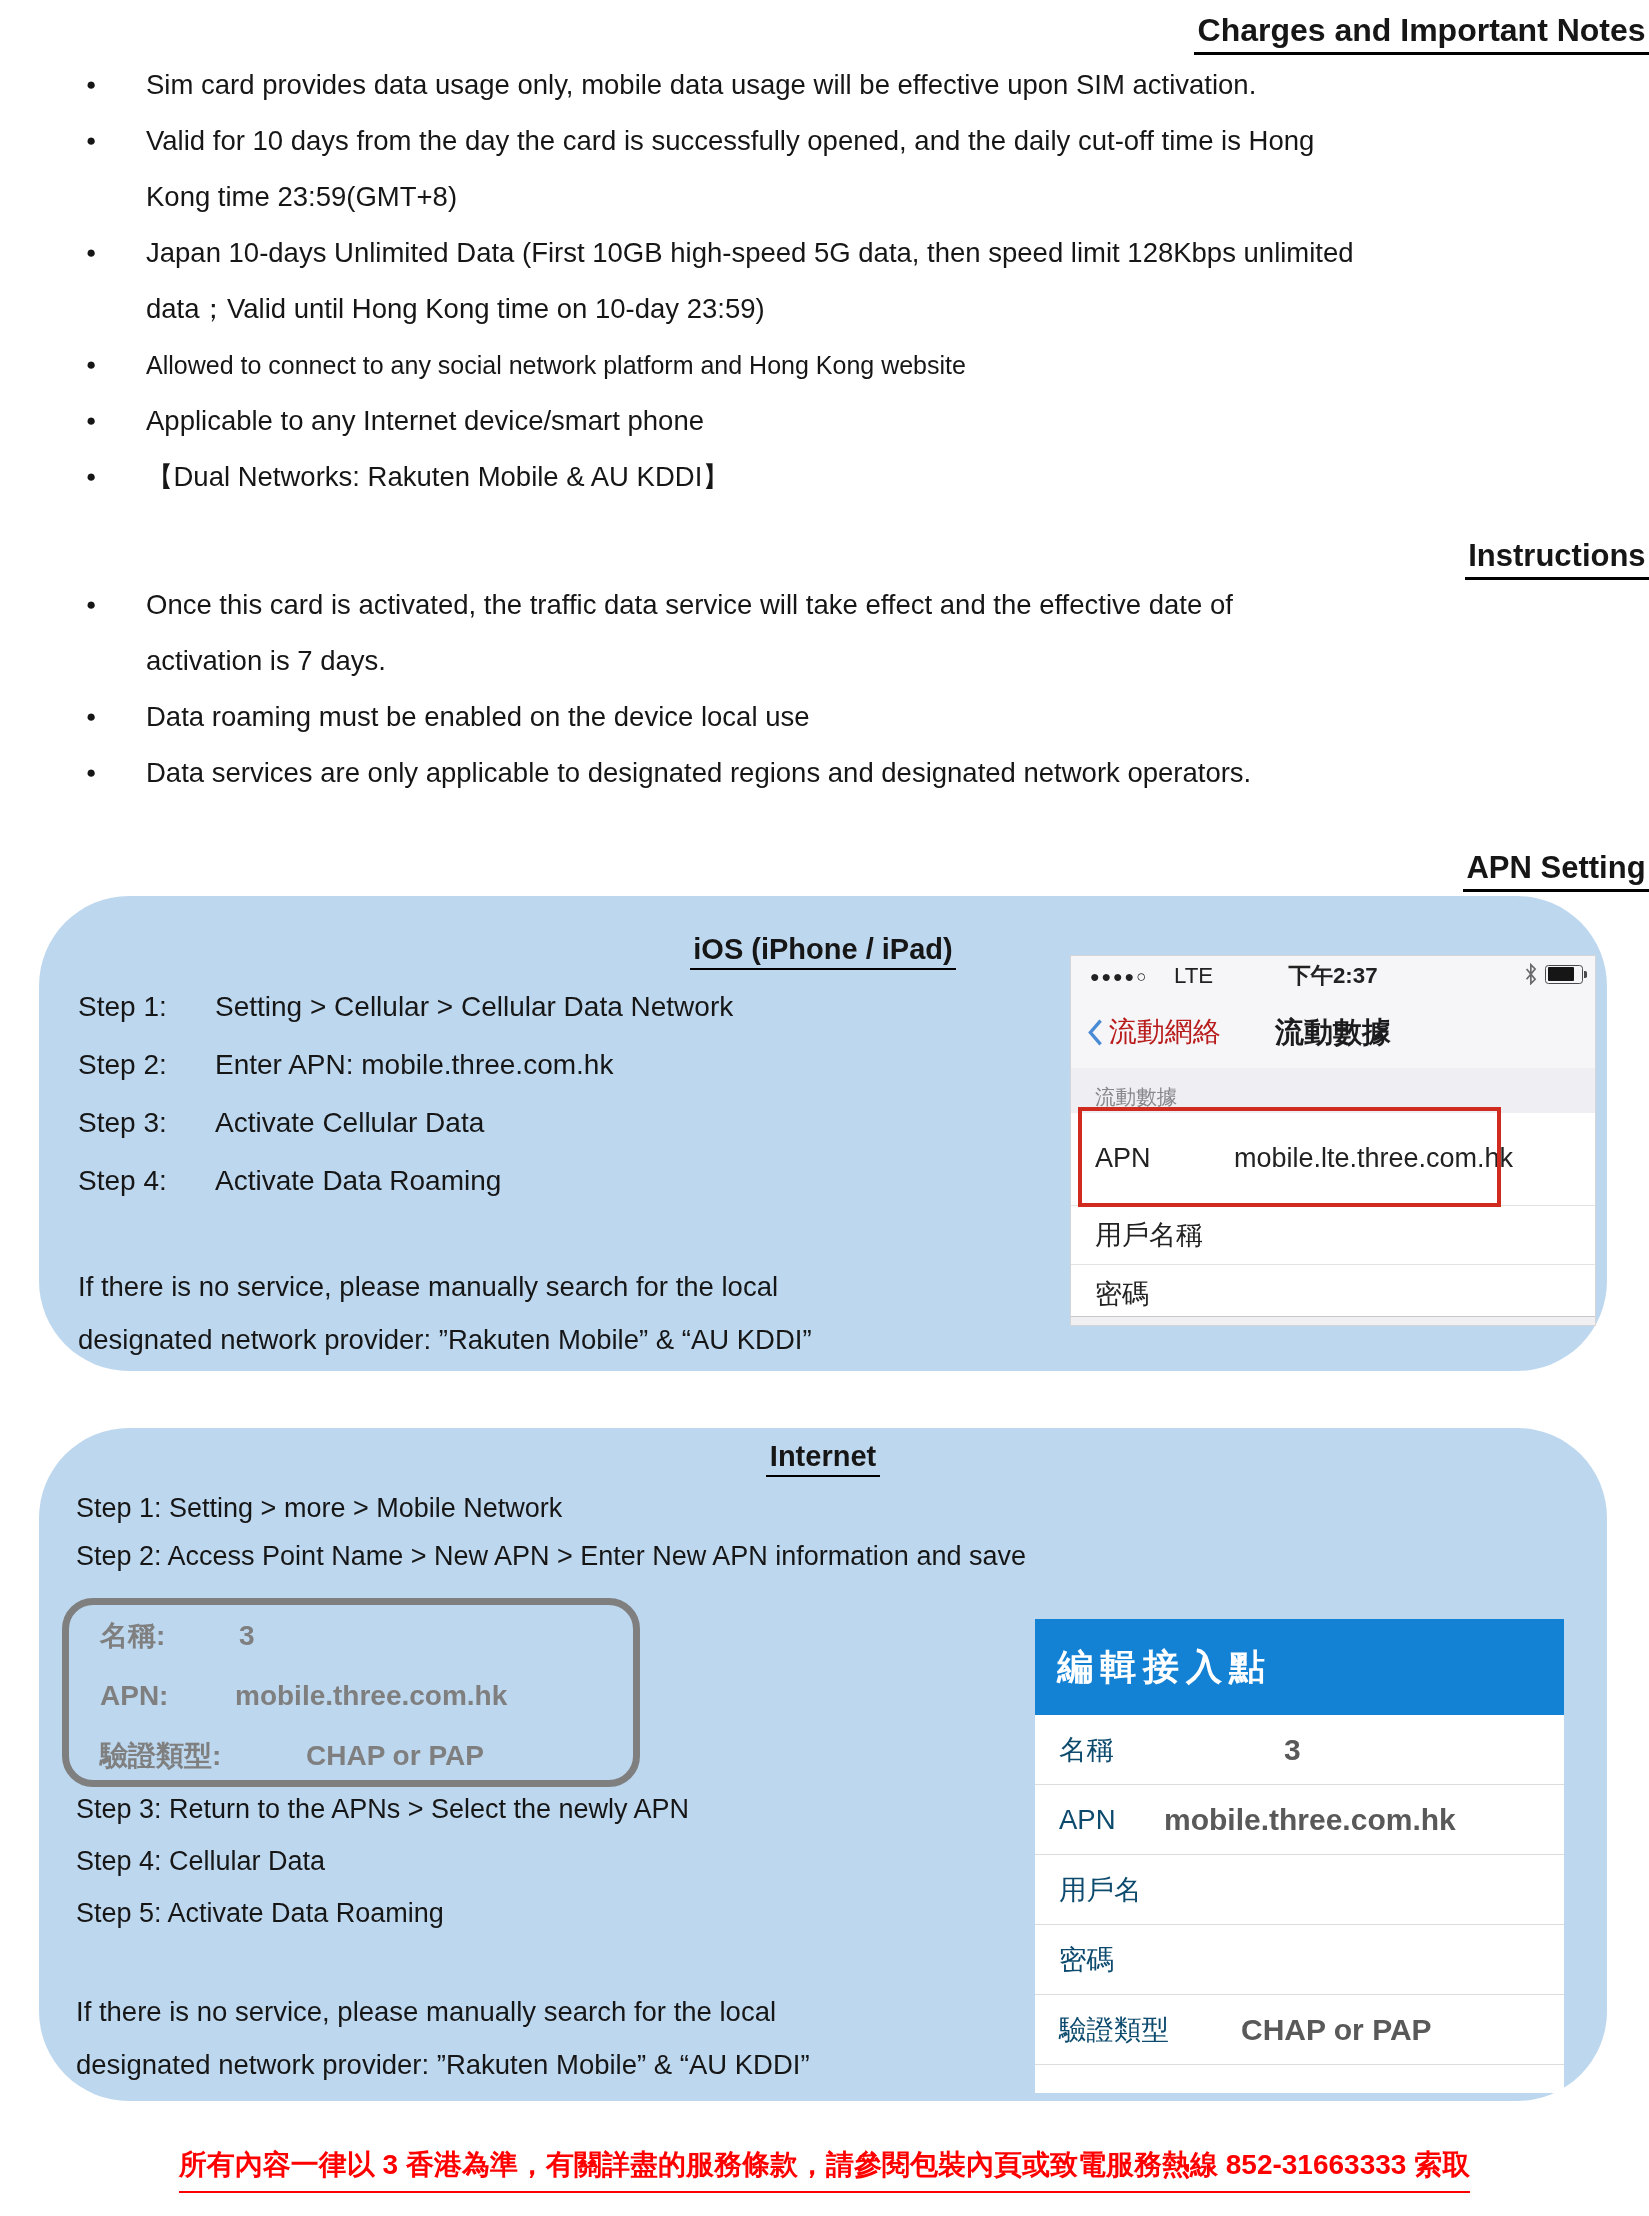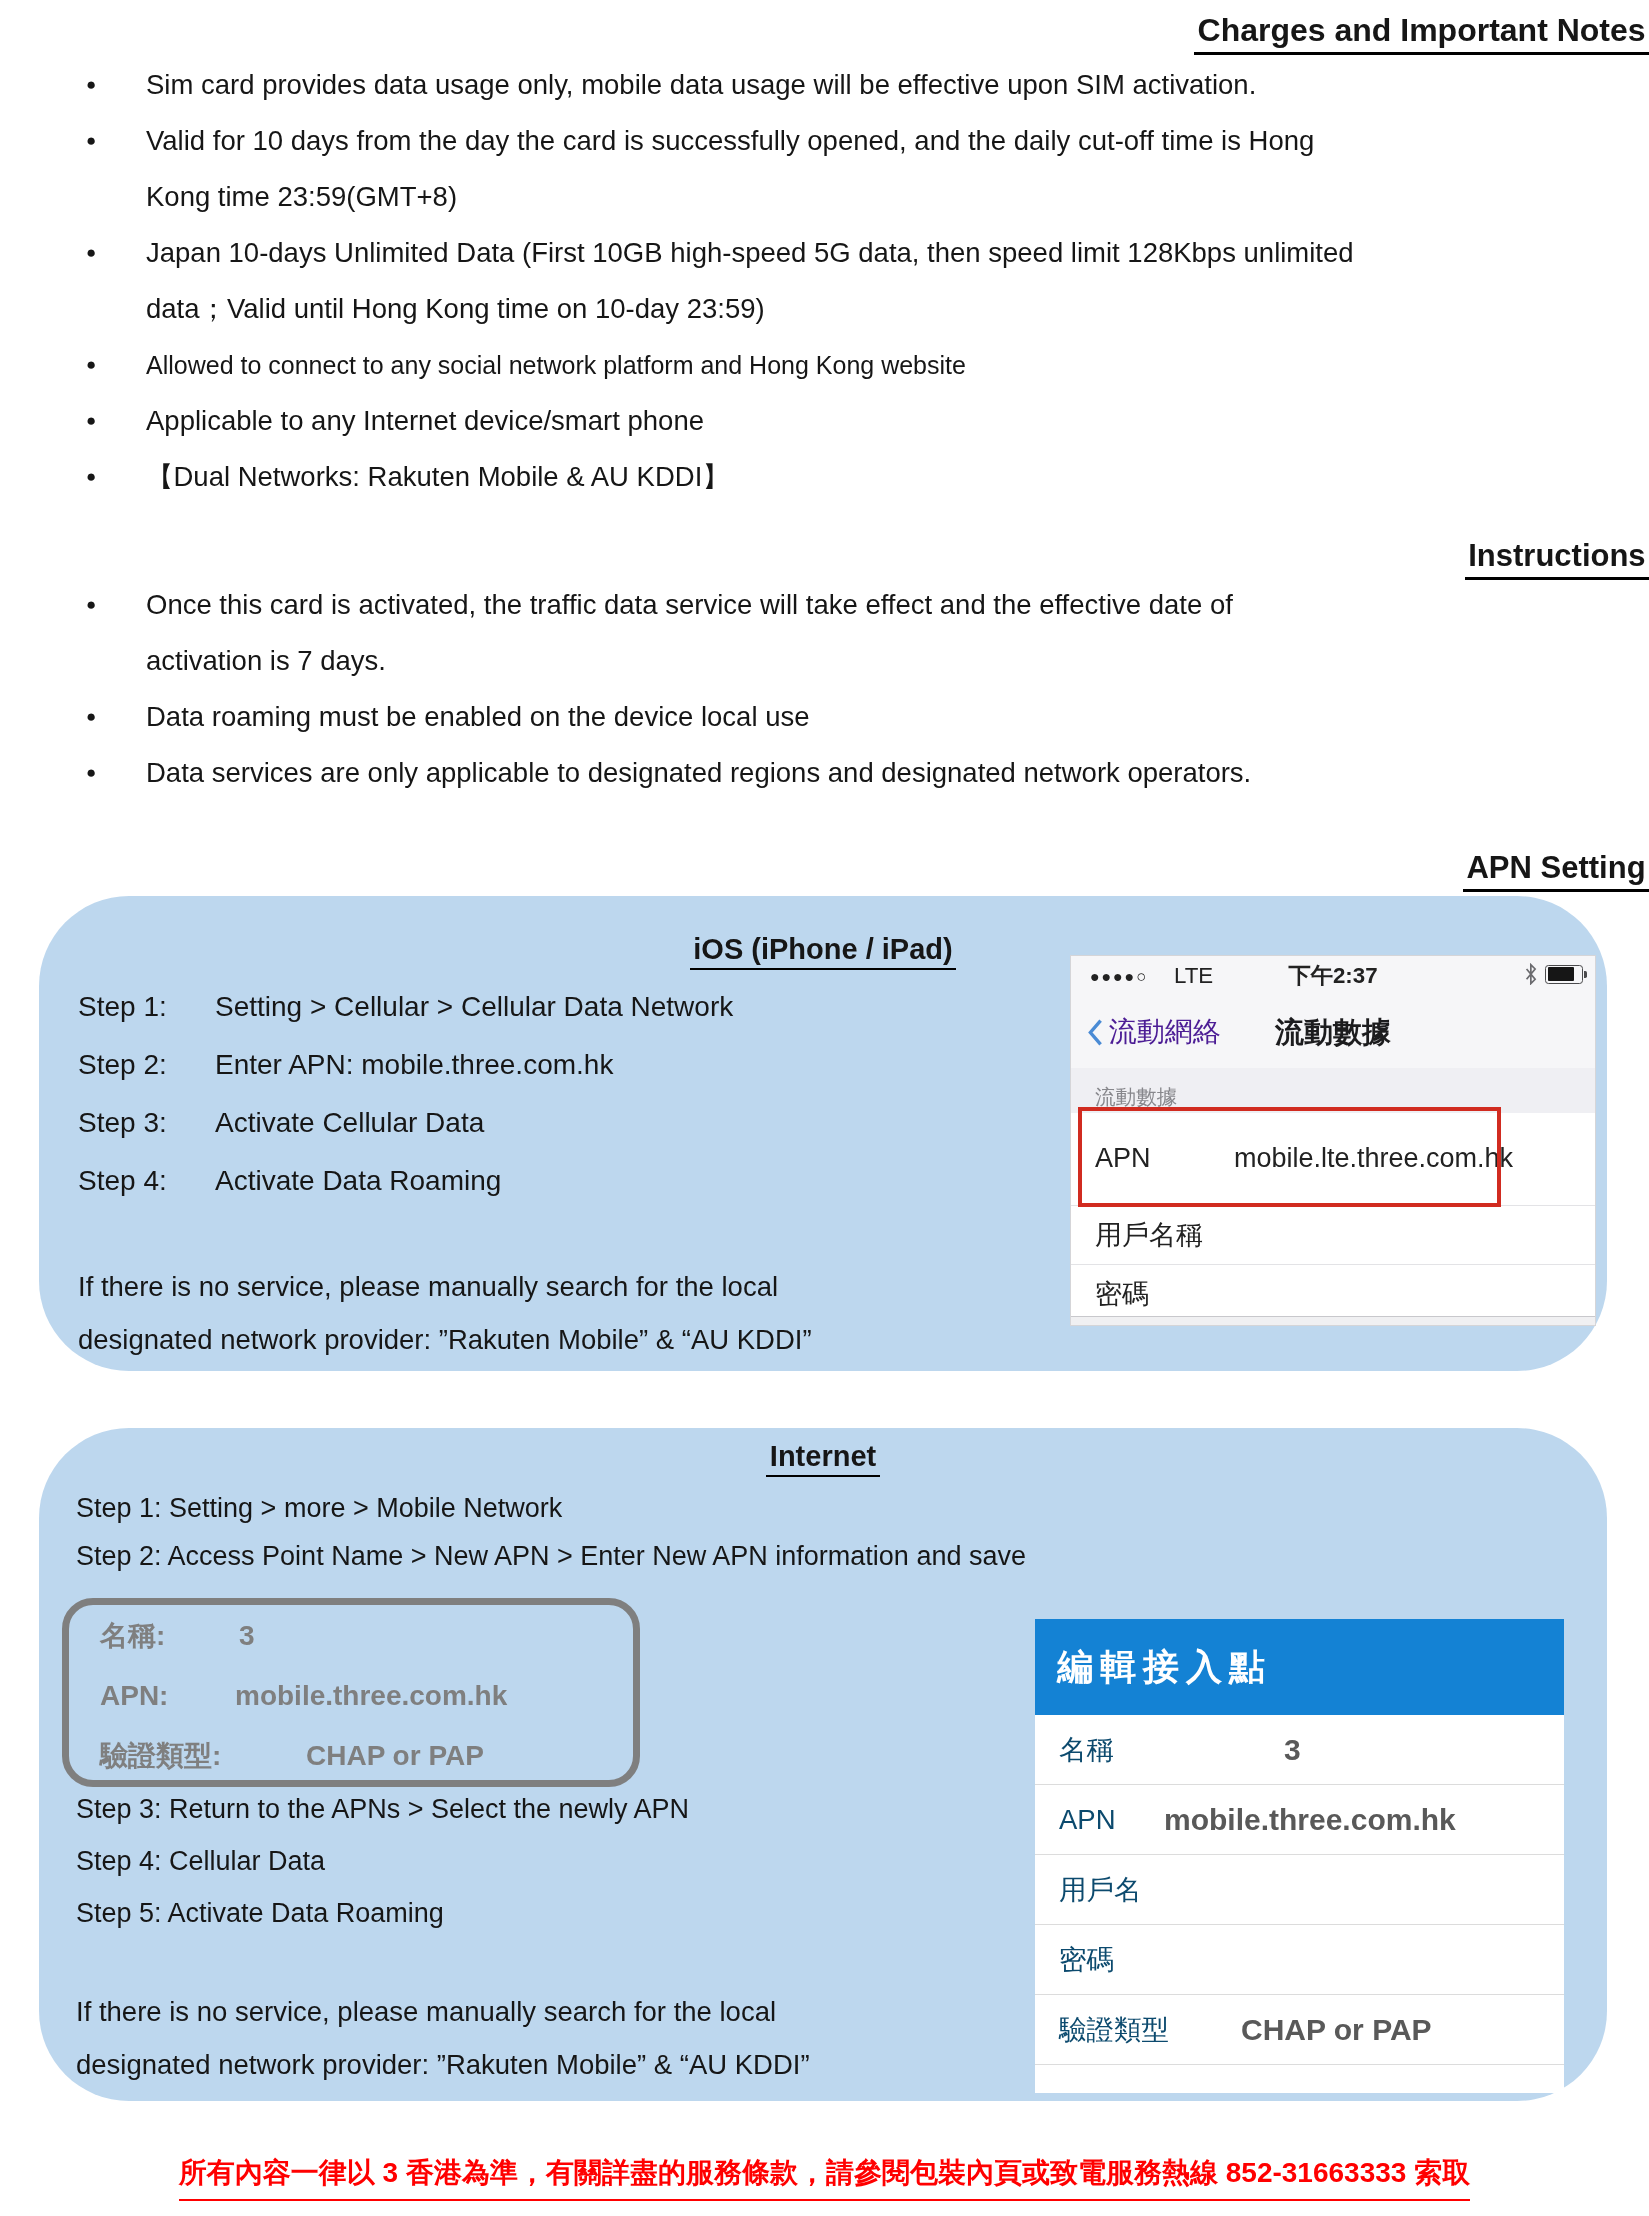--- a/index.html
+++ b/index.html
@@ -50,21 +50,21 @@
           border:0.9px solid #d5d5d8;box-sizing:border-box;}
   .pstatus{position:absolute;left:0;top:0;right:0;height:40px;background:#F6F6F8;}
   .psig{position:absolute;left:19px;top:0;line-height:40px;font-size:16.3px;letter-spacing:1.7px;color:#222;}
   .pnet{position:absolute;left:103px;top:0;line-height:40px;font-size:22.3px;color:#222;}
   .ptime{position:absolute;left:0;right:0;top:0;text-align:center;line-height:40px;font-size:22.3px;font-weight:bold;color:#222;}
   .picons{position:absolute;right:12px;top:6.9px;display:flex;align-items:center;gap:6.9px;}
   .batt{position:relative;width:38px;height:19px;border:1.7px solid #4a4a4c;border-radius:3.4px;box-sizing:border-box;}
   .batt .fill{position:absolute;left:1.7px;top:1.7px;bottom:1.7px;width:26px;background:#161616;border-radius:0.9px;}
   .batt .tip{position:absolute;right:-5.2px;top:5.2px;width:3.4px;height:6.9px;background:#4a4a4c;border-radius:0 1.7px 1.7px 0;}
   .pnav{position:absolute;left:0;right:0;top:40px;height:72px;background:#F6F6F8;border-bottom:0.9px solid #b9b9bd;}
-  .pback{position:absolute;left:15.5px;top:0;height:72px;display:flex;align-items:center;color:#4c1d95;font-size:28px;}
+  .pback{position:absolute;left:15.5px;top:0;height:72px;display:flex;align-items:center;color:#b91c1c;font-size:28px;}
   .pback svg{margin-right:5.2px;}
   .ptitle{position:absolute;left:0;right:0;top:0;text-align:center;line-height:72px;font-size:29px;font-weight:bold;color:#1c1c1e;}
   .pband{position:absolute;left:0;right:0;top:112px;height:45px;background:#EFEFF3;}
   .pband .blabel{position:absolute;left:24px;bottom:1.7px;font-size:20.6px;color:#87878C;}
   .irows{position:absolute;left:0;right:0;top:156px;}
   .irow{position:relative;border-bottom:0.9px solid #E3E3E6;}
   .irow.r0{height:93px;}
   .irow.r1{height:58px;text-align:right;}
   .irow.r2{height:57px;border-bottom:none;}
   .ilabel{position:absolute;left:24px;top:0;bottom:0;display:flex;align-items:center;font-size:27px;color:#222;}
@@ -76,21 +76,21 @@
   .aheader{height:96px;line-height:96px;background:#1482D4;color:#ffffff;font-size:36px;font-weight:bold;
            letter-spacing:6.9px;padding-left:22.3px;}
   .arow{position:relative;height:69px;border-bottom:0.9px solid #DCDCDC;}
   .alabel{position:absolute;left:24px;top:0;line-height:69px;font-size:27.5px;color:#0c4a6e;}
   .avalue{position:absolute;top:0;line-height:69px;font-size:30px;font-weight:bold;color:#595959;}
   .avalue.w0{left:249px;}
   .avalue.w1{left:129px;}
   .avalue.w4{left:206px;}
   .astrip{height:34px;}
   
-  .footer{position:absolute;left:0;right:0;top:2146px;text-align:center;color:#FF0000;font-size:28px;font-weight:bold;margin-top:8px;}
+  .footer{position:absolute;left:0;right:0;top:2146px;text-align:center;color:#FF0000;font-size:28px;font-weight:bold;}
   .fu{display:inline-block;border-bottom:2.6px solid #FF0000;padding-bottom:6.9px;white-space:nowrap;}
 </style>
 </head>
 <body>
 
 <div class="page">
 
   <div class="h1"><span class="u">Charges and Important Notes</span></div>
   <div class="blist" id="charges-list" style="top:57px;">
       <div class="bline"><span class="dot">●</span><span class="btext">Sim card provides data usage only, mobile data usage will be effective upon SIM activation.</span></div>

